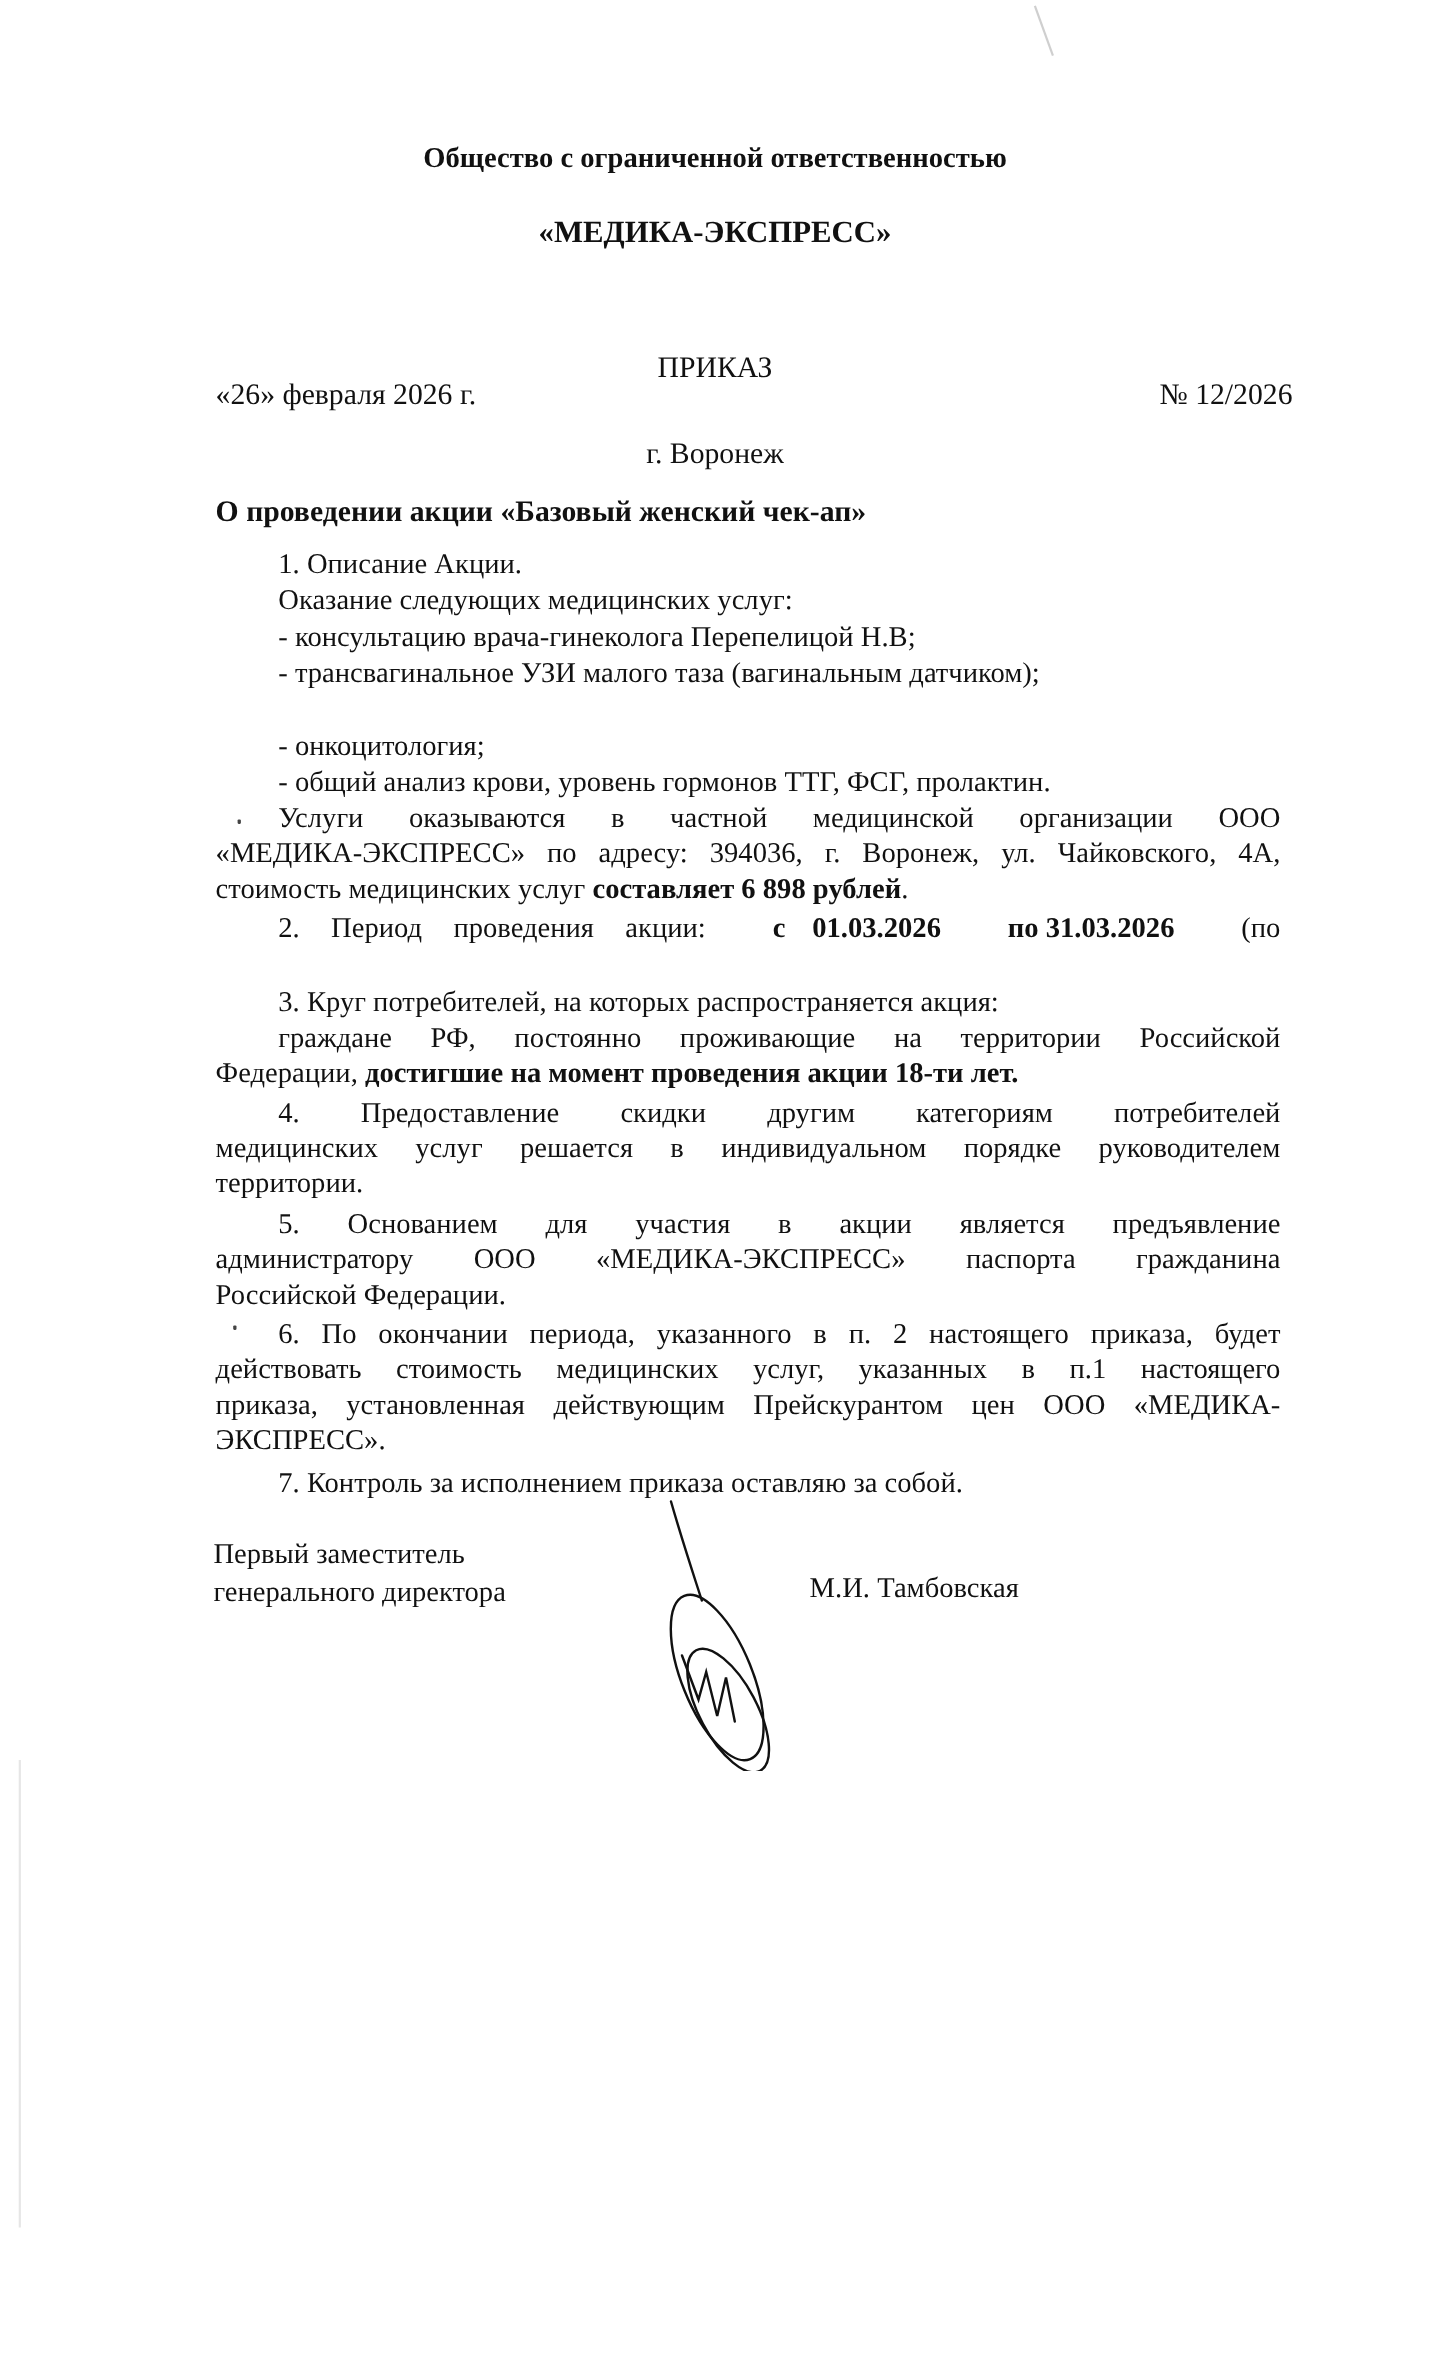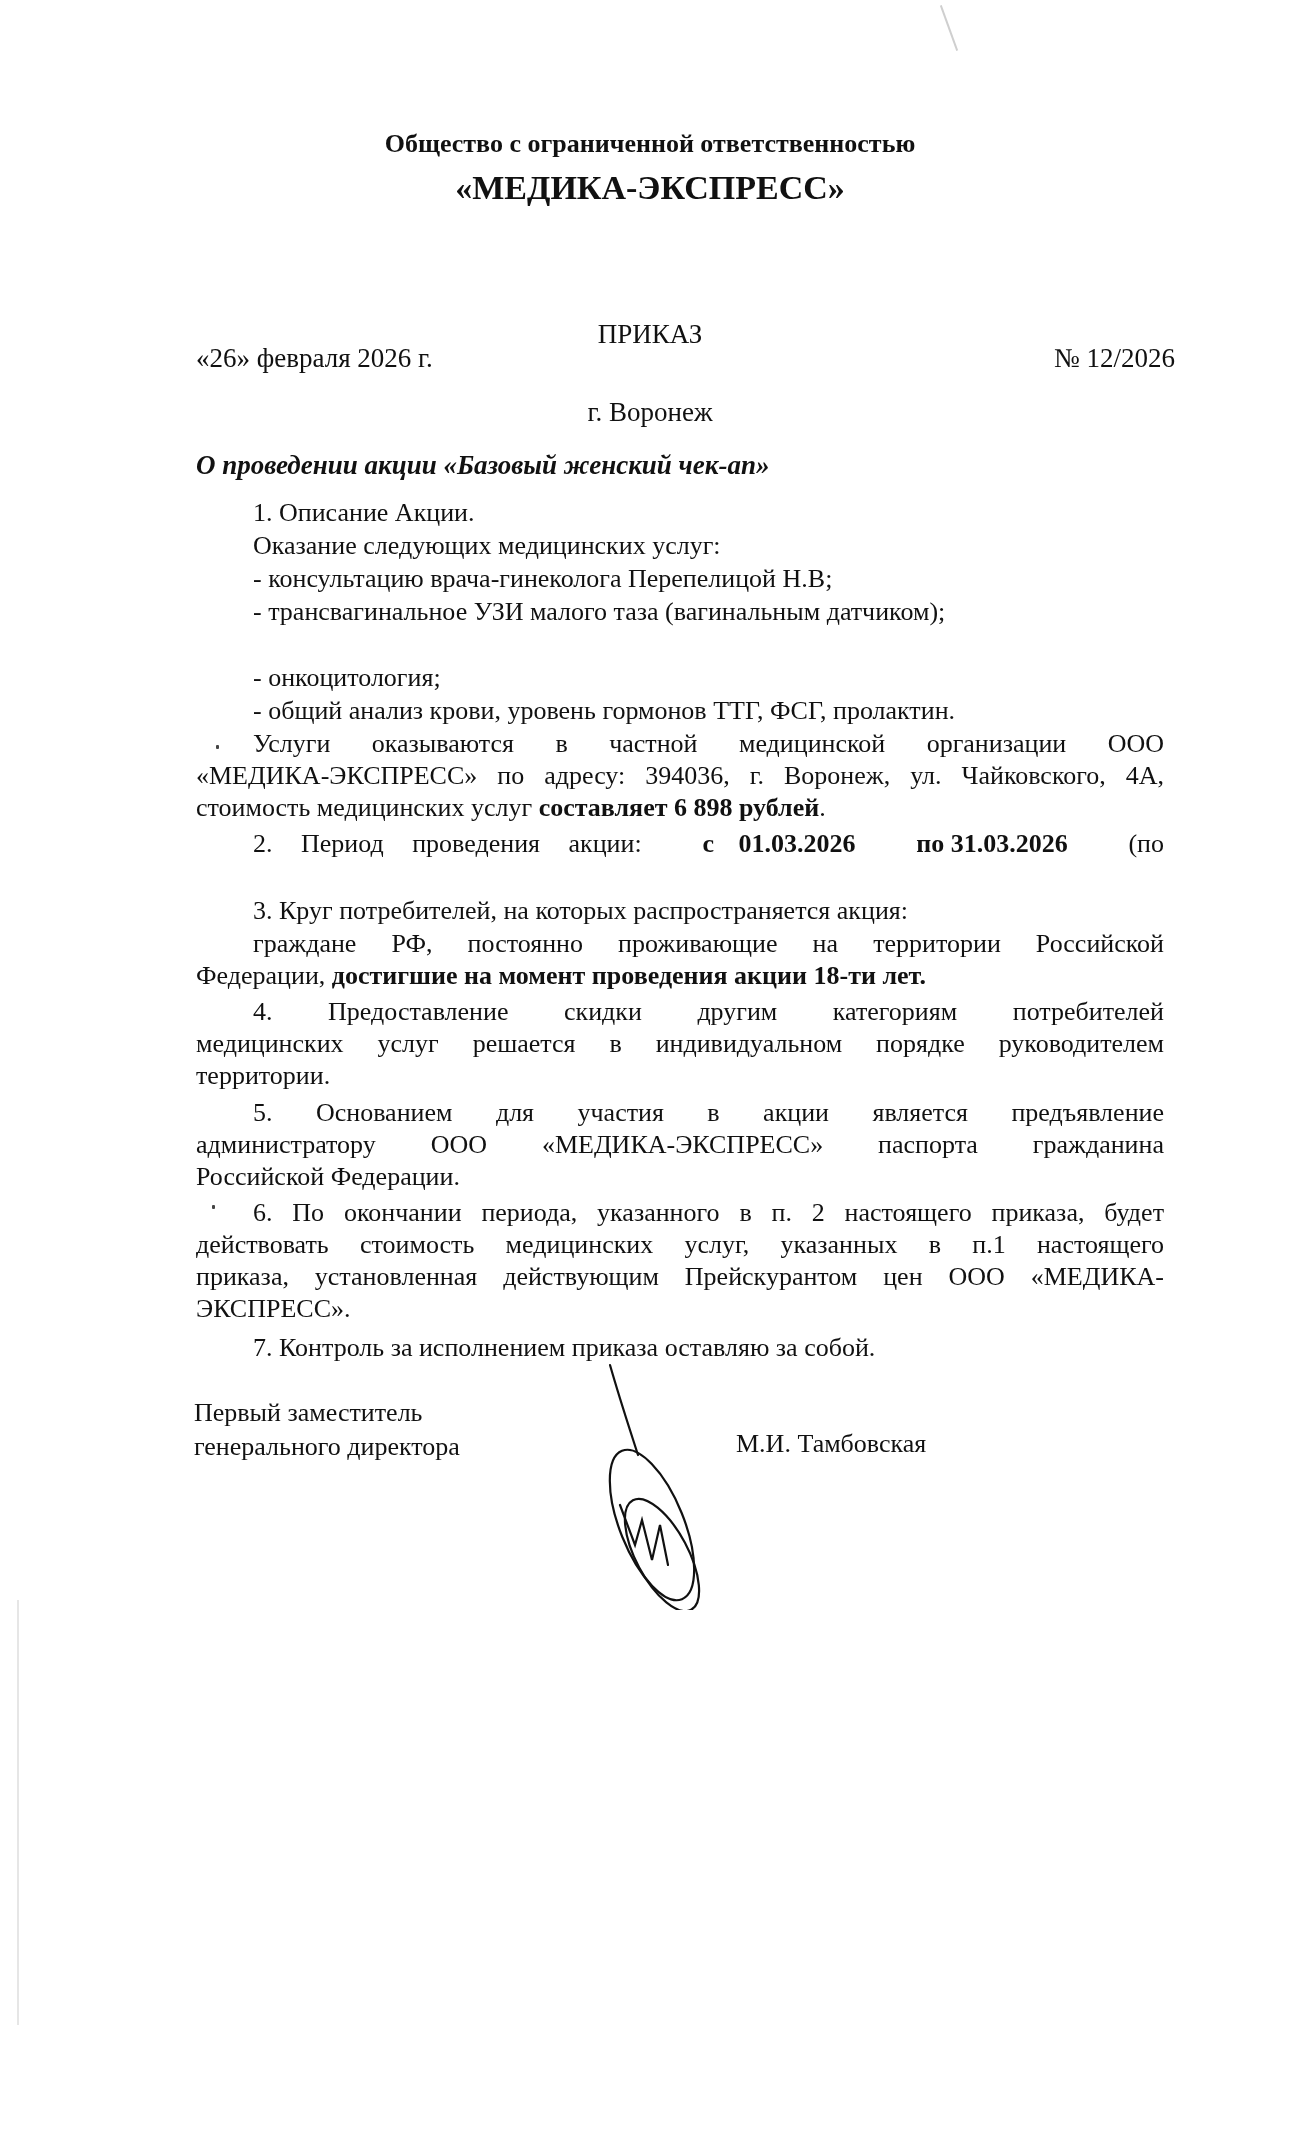--- a/index.html
+++ b/index.html
@@ -6,23 +6,23 @@
     body {
       width: 1300px; height: 2139px; position: relative; overflow: hidden;
       font-family: "Liberation Serif", "DejaVu Serif", serif;
       color: #111111;
     }
     .page { position: absolute; left: 0; top: 0; width: 1300px; height: 1544px; }
     .scan-edge { position: absolute; left: 17px; top: 1600px; width: 2px; height: 425px; background: #e6e6e6; }
     .scan-mark { position: absolute; left: 948px; top: 4px; width: 2px; height: 48px; background: #cfcfcf; transform: rotate(-20deg); }
     .t { position: absolute; white-space: nowrap; font-size: 26px; line-height: 32px; }
     .center { left: 0; width: 1300px; text-align: center; }
-    .ital { font-style: italic; font-weight: bold; }
+    .ital { font-weight: bold; }
     .org1 { top: 128px; font-weight: bold; font-size: 26px; }
-    .org2 { top: 172px; font-weight: bold; font-size: 34px; }
+    .org2 { top: 196px; font-weight: bold; font-size: 28px; }
     .order { top: 290px; font-size: 27px; margin-top: 28px; }
     .date { top: 342px; left: 196px; font-size: 27px; }
     .num { top: 342px; left: 1054px; font-size: 27px; }
     .city { top: 396px; font-size: 27px; }
     .subject { top: 449px; left: 196px; font-size: 27px; }
     .para { position: absolute; left: 196px; width: 968px; font-size: 26px; line-height: 32px; text-align: justify; }
     .line { display: block; }
     .ind { text-indent: 57px; }
     .just-line { text-align-last: justify; }
     .ls { position: absolute; left: 253px; font-size: 26px; line-height: 32px; white-space: nowrap; }

